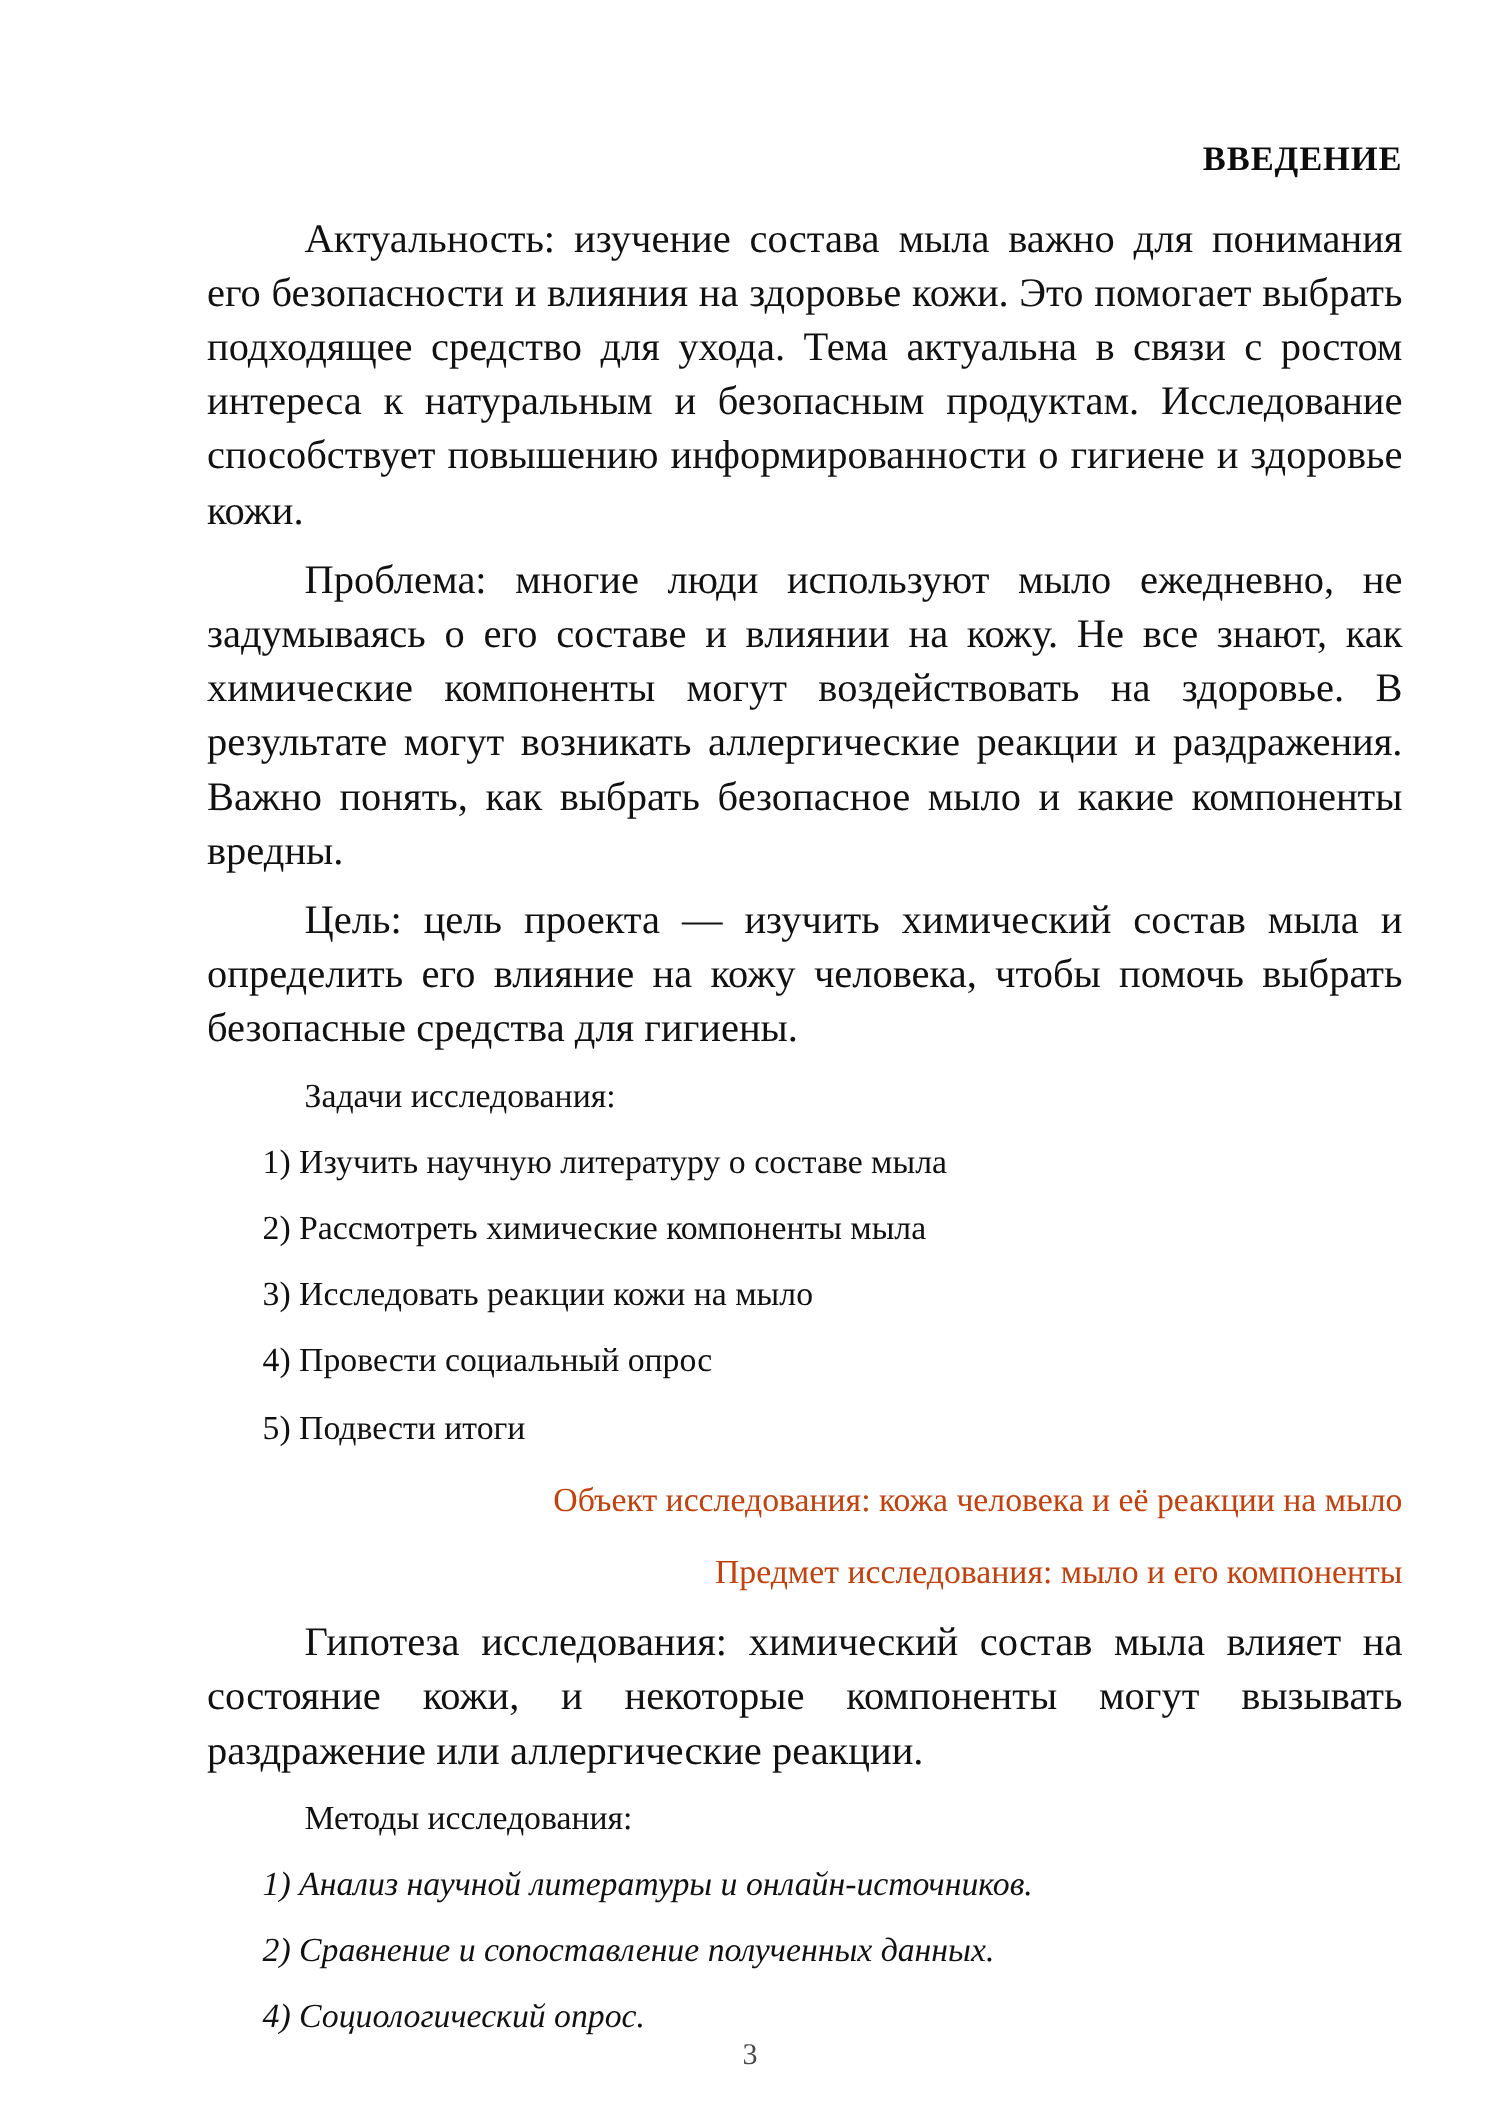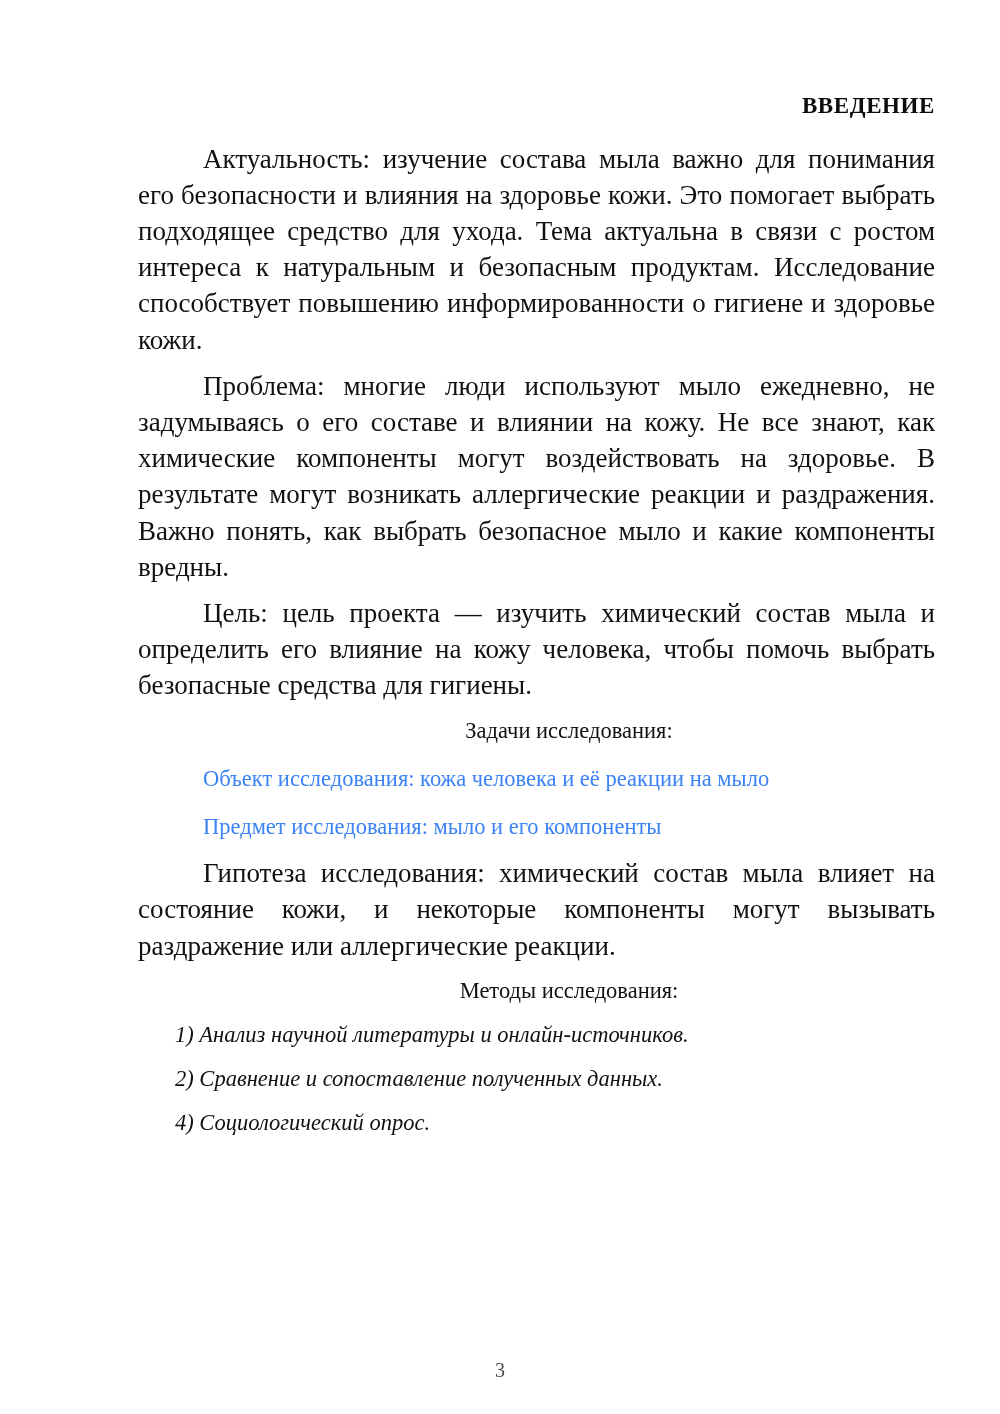--- a/index.html
+++ b/index.html
@@ -67,21 +67,20 @@
     line-height: 36.2px;
     text-align: left;
     text-indent: 65px;
     margin: 0;
     padding: 0;
     color: #111111;
   }
 
   .lead.gap-before {
     margin-top: 9px;
-    text-align: center;
   }
 
   
   .list {
     list-style: none;
     margin: 0;
     padding: 0;
   }
 
   .list-item {
@@ -99,25 +98,25 @@
   }
 
   .list.methods {
     margin-top: 8px;
     font-style: italic;
   }
 
   .sub-line {
     font-size: 22.5px;
     line-height: 36.2px;
-    text-align: left;
+    text-align: right;
     text-indent: 65px;
     margin: 0;
     margin-top: 12px;
-    color: #3b82f6;
+    color: #c2410c;
   }
 
   .page-number {
     position: absolute;
     left: 0;
     right: 0;
     bottom: 32px;
     text-align: center;
     font-size: 20px;
     line-height: 24px;
@@ -135,20 +134,27 @@
     <h1 class="doc-title">ВВЕДЕНИЕ</h1>
 
     <p class="para first-para">Актуальность: изучение состава мыла важно для понимания его безопасности и влияния на здоровье кожи. Это помогает выбрать подходящее средство для ухода. Тема актуальна в связи с ростом интереса к натуральным и безопасным продуктам. Исследование способствует повышению информированности о гигиене и здоровье кожи.</p>
 
     <p class="para spaced">Проблема: многие люди используют мыло ежедневно, не задумываясь о его составе и влиянии на кожу. Не все знают, как химические компоненты могут воздействовать на здоровье. В результате могут возникать аллергические реакции и раздражения. Важно понять, как выбрать безопасное мыло и какие компоненты вредны.</p>
 
     <p class="para spaced">Цель: цель проекта — изучить химический состав мыла и определить его влияние на кожу человека, чтобы помочь выбрать безопасные средства для гигиены.</p>
 
     <p class="lead gap-before">Задачи исследования:</p>
 
+    <ul class="list tasks">
+      <li class="list-item">1) Изучить научную литературу о составе мыла</li>
+      <li class="list-item">2) Рассмотреть химические компоненты мыла</li>
+      <li class="list-item">3) Исследовать реакции кожи на мыло</li>
+      <li class="list-item">4) Провести социальный опрос</li>
+      <li class="list-item">5) Подвести итоги</li>
+    </ul>
 
     <p class="sub-line">Объект исследования: кожа человека и её реакции на мыло</p>
 
     <p class="sub-line">Предмет исследования: мыло и его компоненты</p>
 
     <p class="para spaced">Гипотеза исследования: химический состав мыла влияет на состояние кожи, и некоторые компоненты могут вызывать раздражение или аллергические реакции.</p>
 
     <p class="lead gap-before">Методы исследования:</p>
 
     <ul class="list methods">

